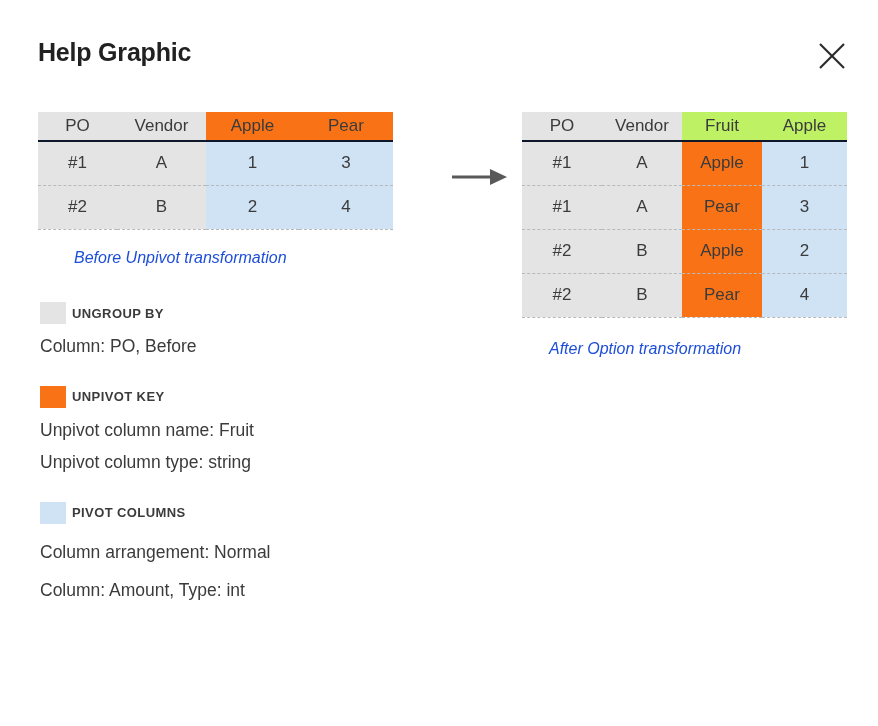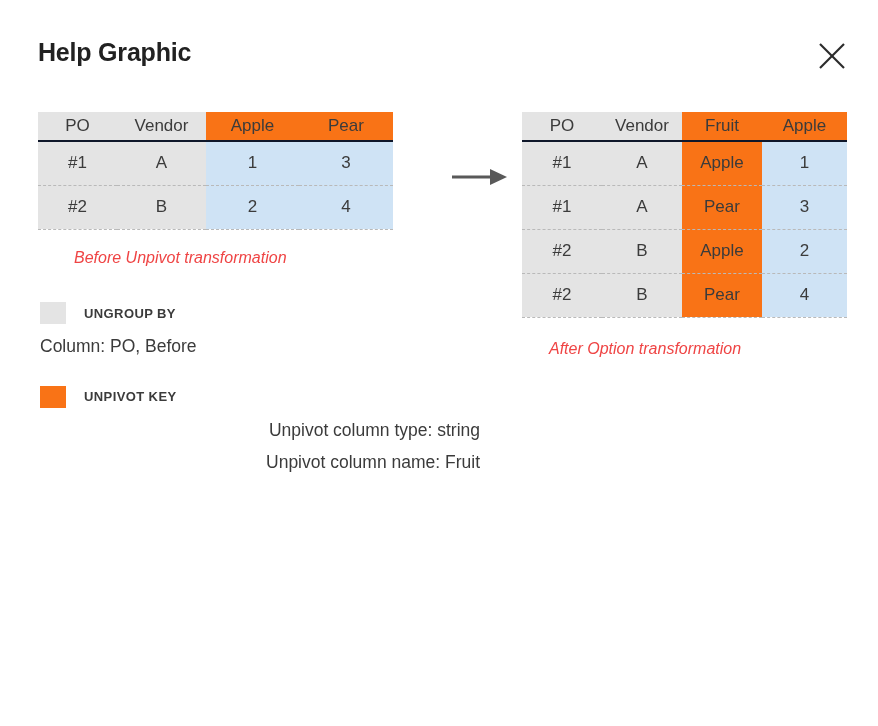--- a/index.html
+++ b/index.html
@@ -66,41 +66,41 @@
   .tbl tbody td {
     height: 44px;
     vertical-align: middle;
     border-bottom: 1px dashed #b9b9b9;
   }
   .vsep { border-right: 1px solid #9a9a9a; }
 
   .c-gray  { background: #e4e4e4; }
   .c-green { background: #f97316; }
   .c-blue  { background: #cfe3f5; }
-  .c-white { background: #f97316; }
+  .c-white { background: #bef264; }
 
   
   #table-before { left: 38px; top: 112px; }
   #table-before .col-po     { width: 79px; }
   #table-before .col-vendor { width: 89px; }
   #table-before .col-apple  { width: 93px; }
   #table-before .col-pear   { width: 94px; }
 
   
   #table-after { left: 522px; top: 112px; }
   #table-after .col-po     { width: 80px; }
   #table-after .col-vendor { width: 80px; }
   #table-after .col-fruit  { width: 80px; }
   #table-after .col-amount { width: 85px; }
 
   .caption {
     position: absolute;
     font-style: italic;
     font-size: 16px;
-    color: #ef4444;
+    color: #1d4ed8;
     white-space: nowrap;
   }
   #caption-before { left: 74px;  top: 249px; }
   #caption-after  { left: 549px; top: 340px; }
 
   
   #transform-arrow {
     position: absolute;
     left: 452px;
     top: 166px;
@@ -121,35 +121,35 @@
     align-items: center;
     height: 22px;
     margin-bottom: 14px;
   }
   .swatch {
     width: 26px;
     height: 22px;
     flex: 0 0 26px;
   }
   .legend-label {
-    margin-left: 18px;
+    margin-left: 6px;
     font-size: 13px;
     font-weight: bold;
     letter-spacing: 0.4px;
     color: #3b3b3b;
   }
   .legend-line {
     font-size: 17.5px;
     color: #3b3b3b;
     line-height: 1.0;
     margin-bottom: 15px;
     white-space: nowrap;
   }
   #group-ungroup-by { margin-bottom: 30px; }
-  #group-unpivot-key { margin-bottom: 30px; text-align: right; }
+  #group-unpivot-key { margin-bottom: 30px; }
   #group-pivot-columns .legend-line { margin-bottom: 21px; }
   #group-pivot-columns .legend-head { margin-bottom: 20px; }
 </style>
 </head>
 <body>
 
 <div id="header">
   <div id="page-title">Help Graphic</div>
   <button id="close-button">
     <svg width="36" height="36" viewBox="0 0 36 36" aria-hidden="true">
@@ -250,18 +250,26 @@
       <span class="legend-label">UNGROUP BY</span>
     </div>
     <div class="legend-line">Column: PO, Before</div>
   </div>
 
   <div class="legend-group" id="group-unpivot-key">
     <div class="legend-head">
       <span class="swatch c-green"></span>
       <span class="legend-label">UNPIVOT KEY</span>
     </div>
+    <div class="legend-line">Unpivot column name: Fruit</div>
     <div class="legend-line">Unpivot column type: string</div>
-    <div class="legend-line">Unpivot column name: Fruit</div>
   </div>
 
+  <div class="legend-group" id="group-pivot-columns">
+    <div class="legend-head">
+      <span class="swatch c-blue"></span>
+      <span class="legend-label">PIVOT COLUMNS</span>
+    </div>
+    <div class="legend-line">Column arrangement: Normal</div>
+    <div class="legend-line">Column: Amount, Type: int</div>
+  </div>
 
 </div>
 
 </body></html>

